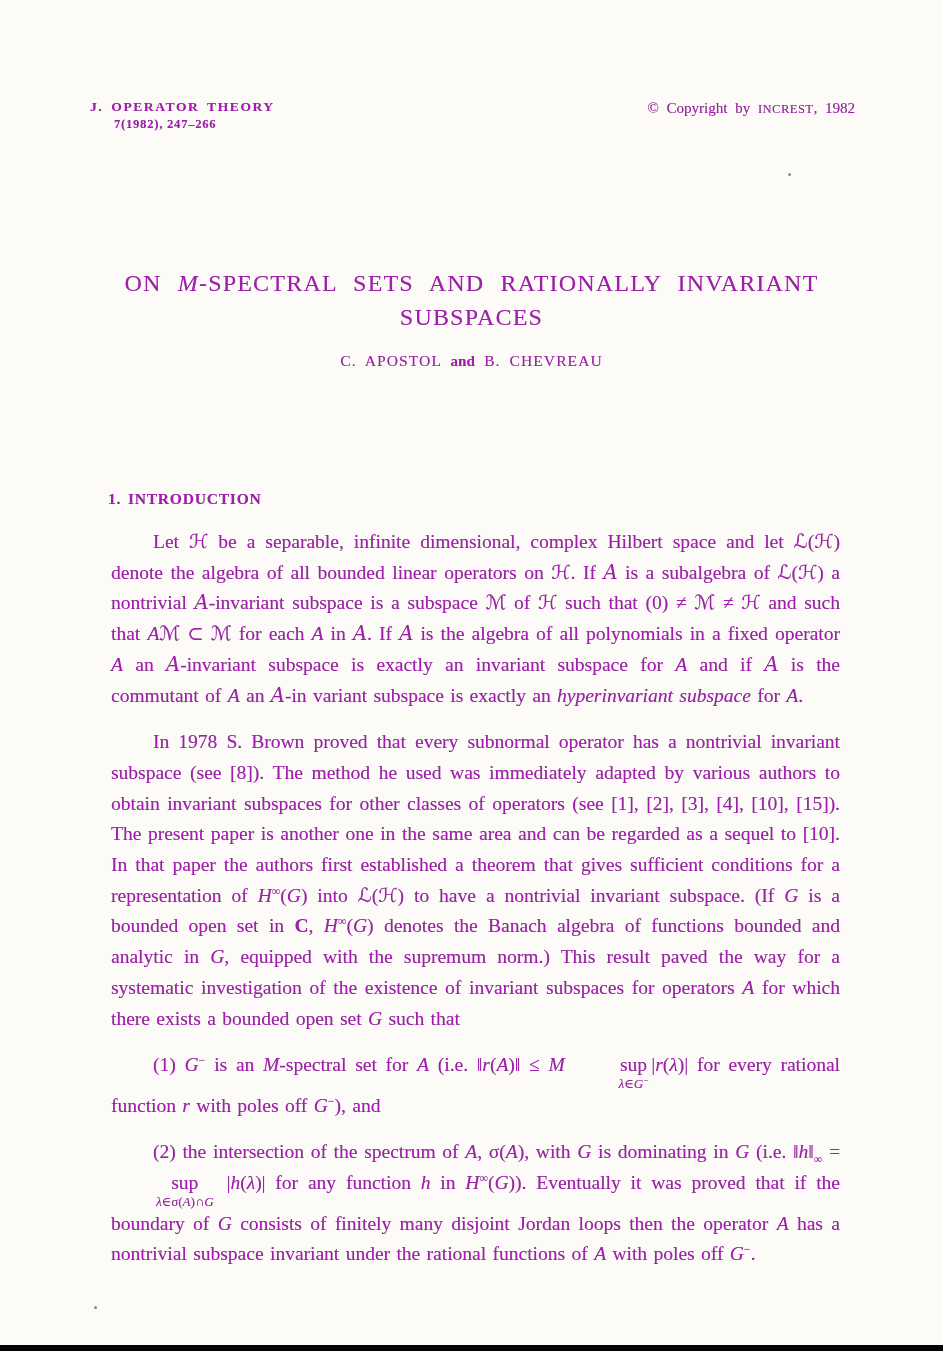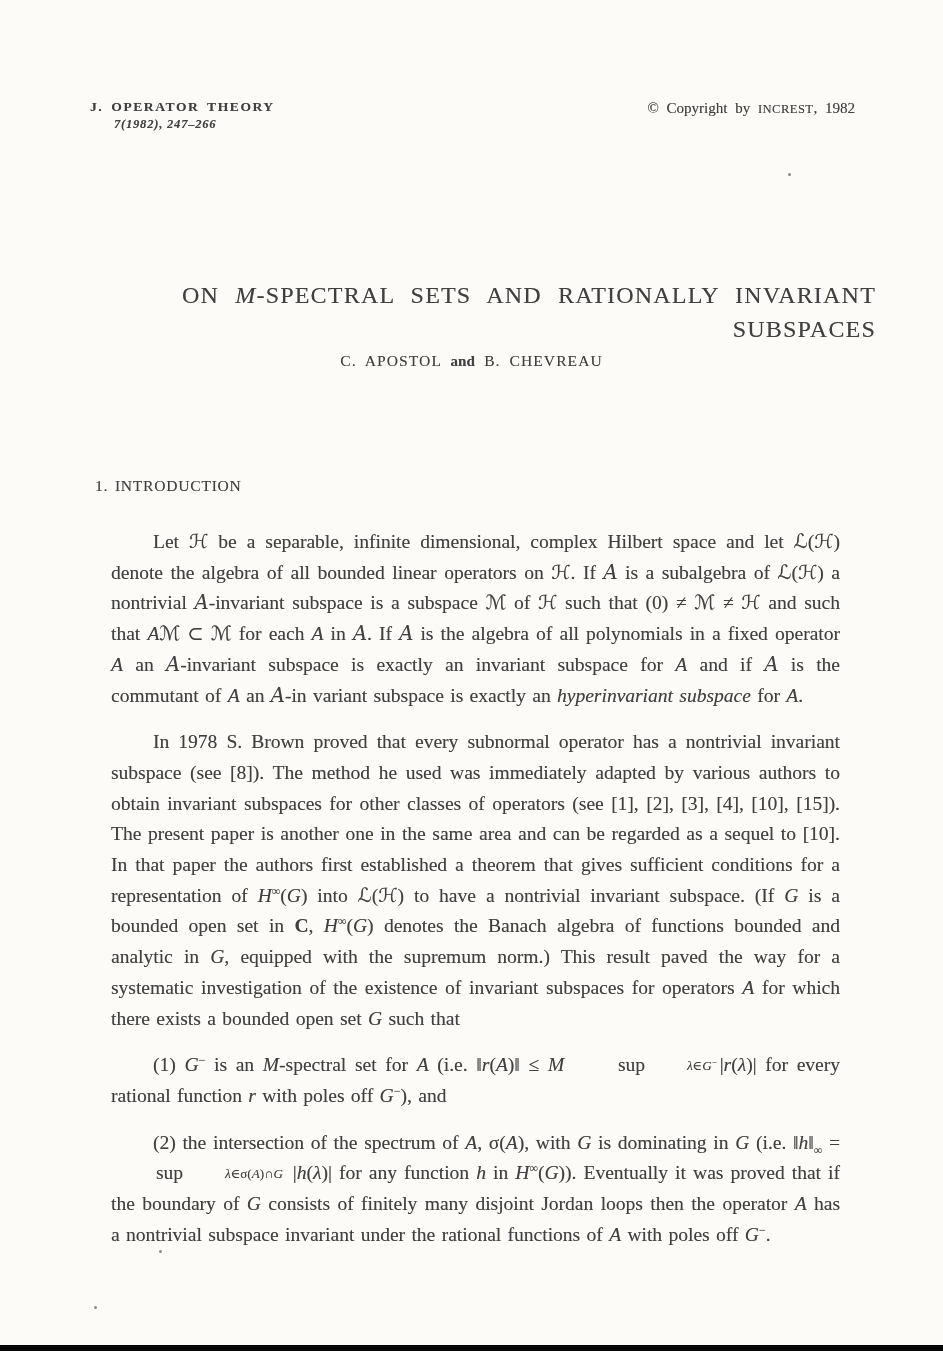--- a/index.html
+++ b/index.html
@@ -2,21 +2,21 @@
 <html><head>
 <meta charset="utf-8">
 <style>
   html, body { margin: 0; padding: 0; background: #e8e8e8; }
   .page {
     position: relative;
     width: 943px;
     height: 1351px;
     margin: 0 auto;
     background: #fcfbf7;
-    color: #404040;
+    color: #a21caf;
     font-family: "Liberation Serif", "DejaVu Serif", "DejaVu Sans", serif;
     overflow: hidden;
     text-shadow: 0.2px 0.2px 0 rgba(20,20,20,0.35);
   }
 
   
   .header {
     position: absolute;
     top: 99px; left: 90px; right: 88px;
     display: flex;
@@ -28,81 +28,80 @@
     letter-spacing: 1.6px;
     word-spacing: 3px;
     font-weight: bold;
   }
   .journal-issue {
     font-size: 12.5px;
     letter-spacing: 0.8px;
     padding-left: 24px;
     margin-top: 2px;
     font-weight: bold;
-    font-style: italic;
   }
   .copyright {
     font-size: 15px;
     word-spacing: 4px;
     margin-top: 1px;
   }
   .copyright .smallcaps { font-size: 12.5px; letter-spacing: 0.5px; }
 
   
   .paper-title {
     position: absolute;
     top: 266px; left: 55px; right: 55px;
-    text-align: right;
+    text-align: center;
     font-size: 24px;
     letter-spacing: 1.2px;
     word-spacing: 9px;
     line-height: 34px;
     font-weight: normal;
-    margin: 12px;
+    margin: 0;
   }
   .authors {
     position: absolute;
     top: 352px; left: 0; right: 0;
     text-align: center;
     font-size: 15.5px;
     letter-spacing: 1.1px;
     word-spacing: 4px;
   }
   .authors .lc { letter-spacing: 0.2px; font-size: 15px; font-weight: bold; }
 
   
   .section-heading {
     position: absolute;
     top: 477px; left: 95px;
     font-size: 15.5px;
     letter-spacing: 0.8px;
     word-spacing: 2px;
-    font-weight: normal;
-    margin: 0;
+    font-weight: bold;
+    margin: 13px;
   }
 
   
   .body-text {
     position: absolute;
     top: 511px; left: 95px;
     width: 761px;
     font-size: 19.5px;
     line-height: 30.7px;
     text-align: justify;
     word-spacing: 1.5px;
   }
   .body-text p { margin: 16px; text-indent: 42px; }
   sup { font-size: 12px; line-height: 0; }
   sub { font-size: 12px; line-height: 0; }
   .scr { font-family: "DejaVu Serif", serif; font-style: italic; }
 
   
   .limop {
     display: inline-flex;
-    flex-direction: row;
+    flex-direction: column;
     align-items: center;
     line-height: 1.0;
     margin: 0 3px;
   }
   .limop .limop-sub {
     font-size: 13px;
     line-height: 14px;
     margin-top: 2px;
     white-space: nowrap;
   }

